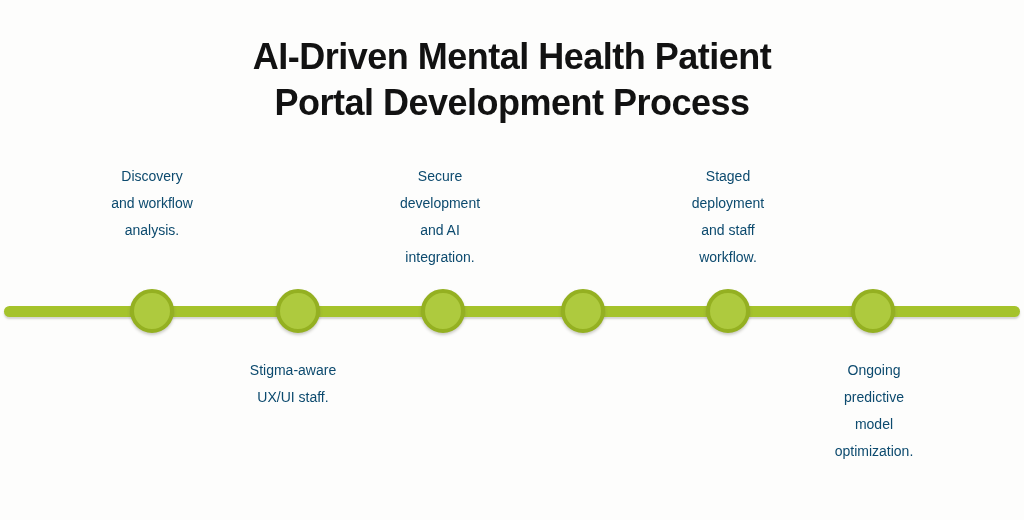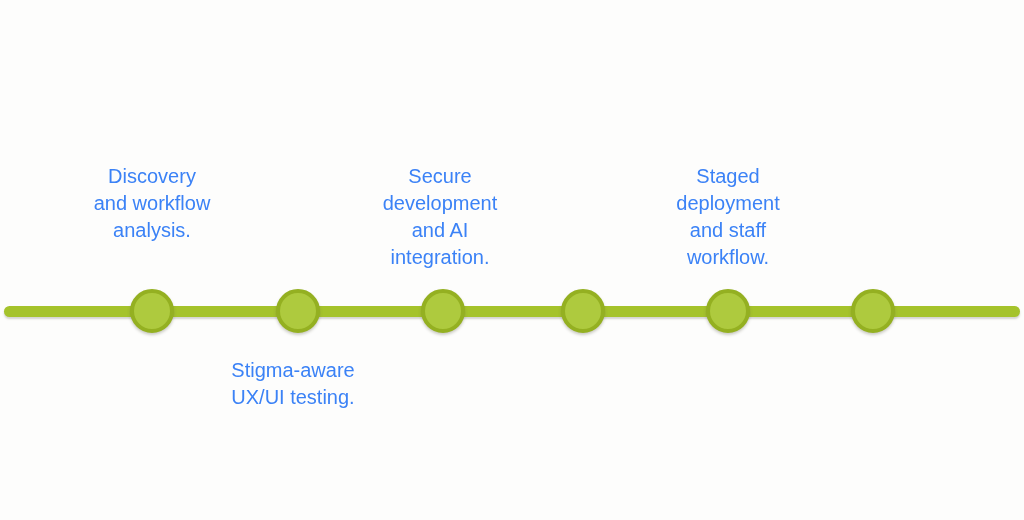--- a/index.html
+++ b/index.html
@@ -51,39 +51,43 @@
   .node.n1 { left: 130px; }
   .node.n2 { left: 276px; }
   .node.n3 { left: 421px; }
   .node.n4 { left: 561px; }
   .node.n5 { left: 706px; }
   .node.n6 { left: 851px; }
   .step-label {
     position: absolute;
     width: 220px;
     text-align: center;
-    font-size: 20px;
+    font-size: 14px;
     line-height: 27px;
-    color: #3b82f6;
+    color: #0c4a6e;
     white-space: pre-line;
   }
   .step-label.above { top: 163px; }
   .step-label.below { top: 357px; }
   .step-label.s1 { left: 42px; }
   .step-label.s2 { left: 183px; }
   .step-label.s3 { left: 330px; }
   .step-label.s4 { left: 473px; }
   .step-label.s5 { left: 618px; }
   .step-label.s6 { left: 764px; }
 </style>
 </head>
 <body>
 
 <div class="canvas">
 
+  <div class="title">
+    <div>AI-Driven Mental Health Patient</div>
+    <div>Portal Development Process</div>
+  </div>
 
   <div class="step-label above s1">Discovery
 and workflow
 analysis.</div>
   <div class="step-label above s3">Secure
 development
 and AI
 integration.</div>
   <div class="step-label above s5">Staged
 deployment
@@ -93,15 +97,19 @@
   <div class="timeline-line"></div>
 
   <div class="node n1"></div>
   <div class="node n2"></div>
   <div class="node n3"></div>
   <div class="node n4"></div>
   <div class="node n5"></div>
   <div class="node n6"></div>
 
   <div class="step-label below s2">Stigma-aware
-UX/UI testing.</div>
+UX/UI staff.</div>
+  <div class="step-label below s6">Ongoing
+predictive
+model
+optimization.</div>
 
 </div>
 
 </body></html>

